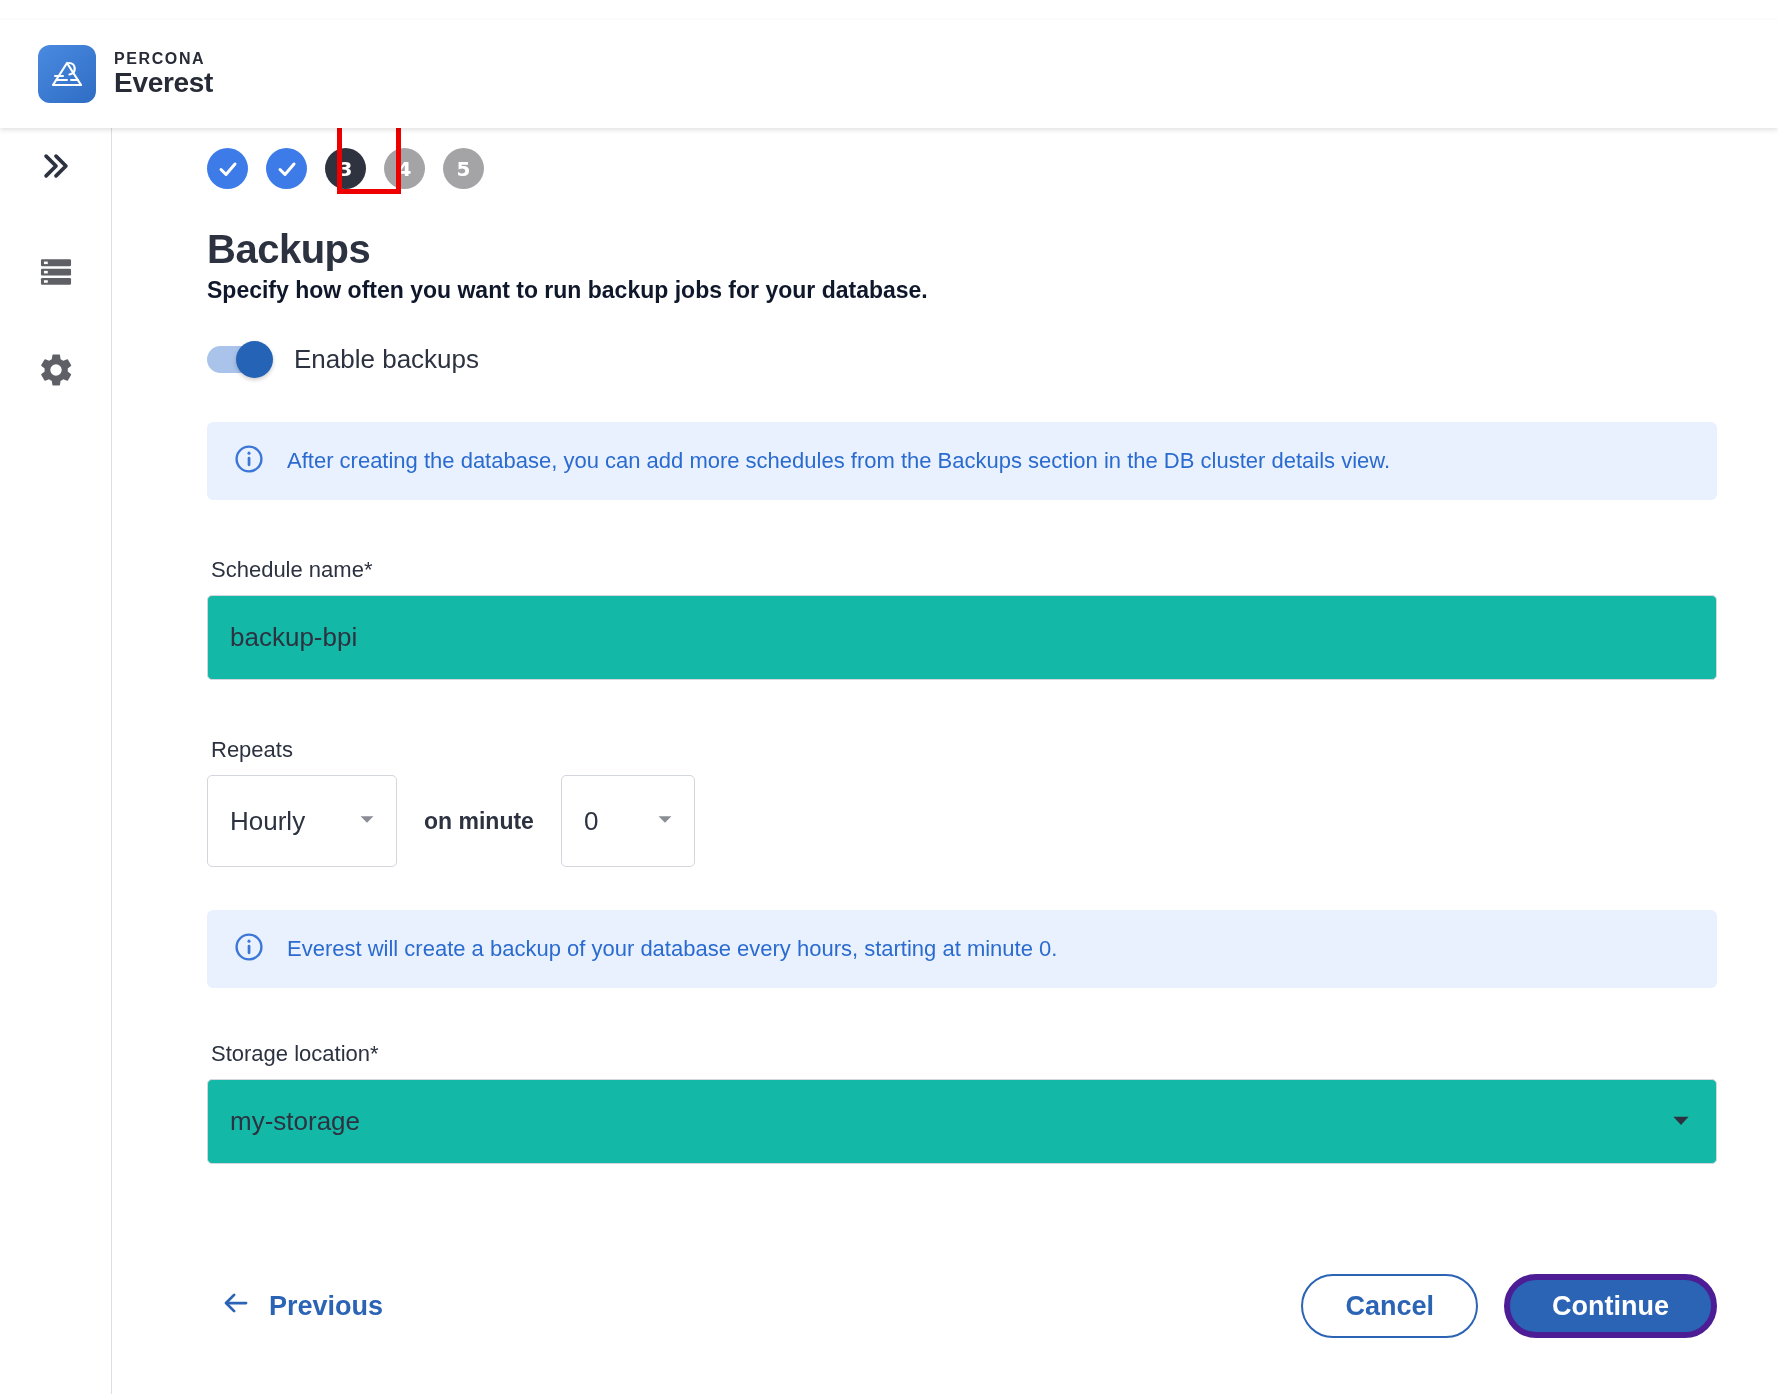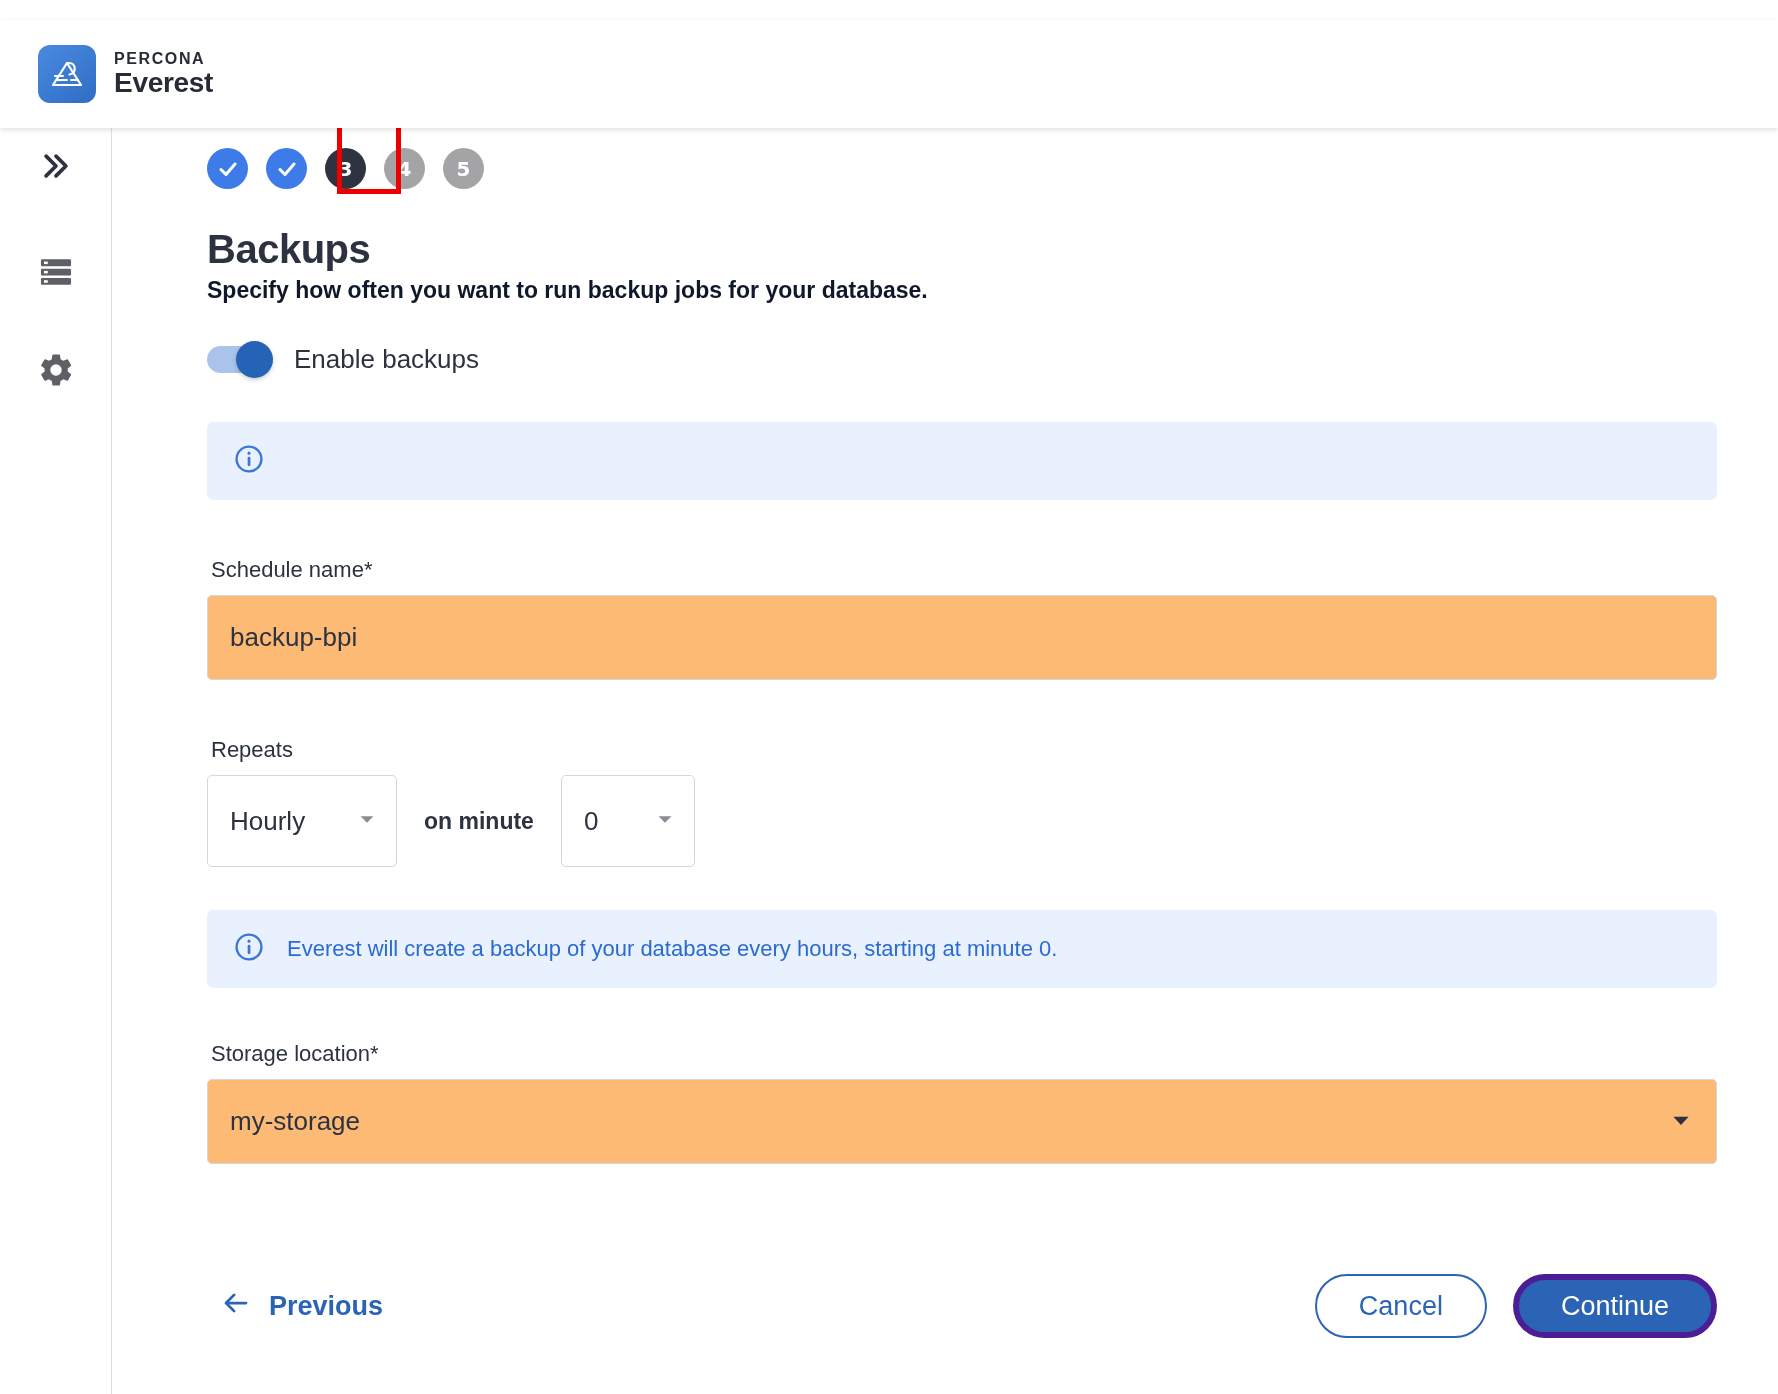--- a/index.html
+++ b/index.html
@@ -191,21 +191,21 @@
   }
   .field-box {
     margin-left: 40px;
     margin-right: 6px;
     height: 85px;
     border: 1px solid #d3d6dc;
     border-radius: 5px;
     display: flex;
     align-items: center;
     padding: 0 22px;
-    background: #fdba74;
+    background: #14b8a6;
     cursor: text;
   }
   .field-value {
     font-size: 26px;
     color: #2c3240;
   }
   .field-box.select { cursor: pointer; justify-content: space-between; }
 
   .mt-schedule { margin-top: 57px; }
   .mt-input { margin-top: 12px; }
@@ -265,21 +265,21 @@
   }
   .prev-btn span {
     font-size: 27px;
     font-weight: 600;
     color: #2b63b5;
   }
   .footer-right { display: flex; align-items: center; gap: 26px; }
   .btn {
     border-radius: 40px;
     font-size: 27px;
-    font-weight: 400;
+    font-weight: 700;
     padding: 0 42px;
     height: 64px;
     display: flex;
     align-items: center;
     justify-content: center;
     cursor: pointer;
     font-family: "Liberation Sans", sans-serif;
   }
   .btn-cancel {
     border: 2px solid #2b63b5;
@@ -377,20 +377,21 @@
   </div>
 
   <div class="alert alert-1">
     <span class="alert-icon">
       <svg width="32" height="32" viewBox="0 0 24 24" fill="none">
         <circle cx="12" cy="12" r="9.3" stroke="#3b76d8" stroke-width="1.8"></circle>
         <circle cx="12" cy="7.6" r="1.15" fill="#3b76d8"></circle>
         <rect x="11" y="10.4" width="2.05" height="7" rx="1" fill="#3b76d8"></rect>
       </svg>
     </span>
+    <div class="alert-text">After creating the database, you can add more schedules from the Backups section in the DB cluster details view.</div>
   </div>
 
   <div class="field-label mt-schedule">Schedule name*</div>
   <div class="field-box mt-input">
     <span class="field-value">backup-bpi</span>
   </div>
 
   <div class="field-label mt-repeats">Repeats</div>
   <div class="repeats-row">
     <div class="select-box select-hourly">

